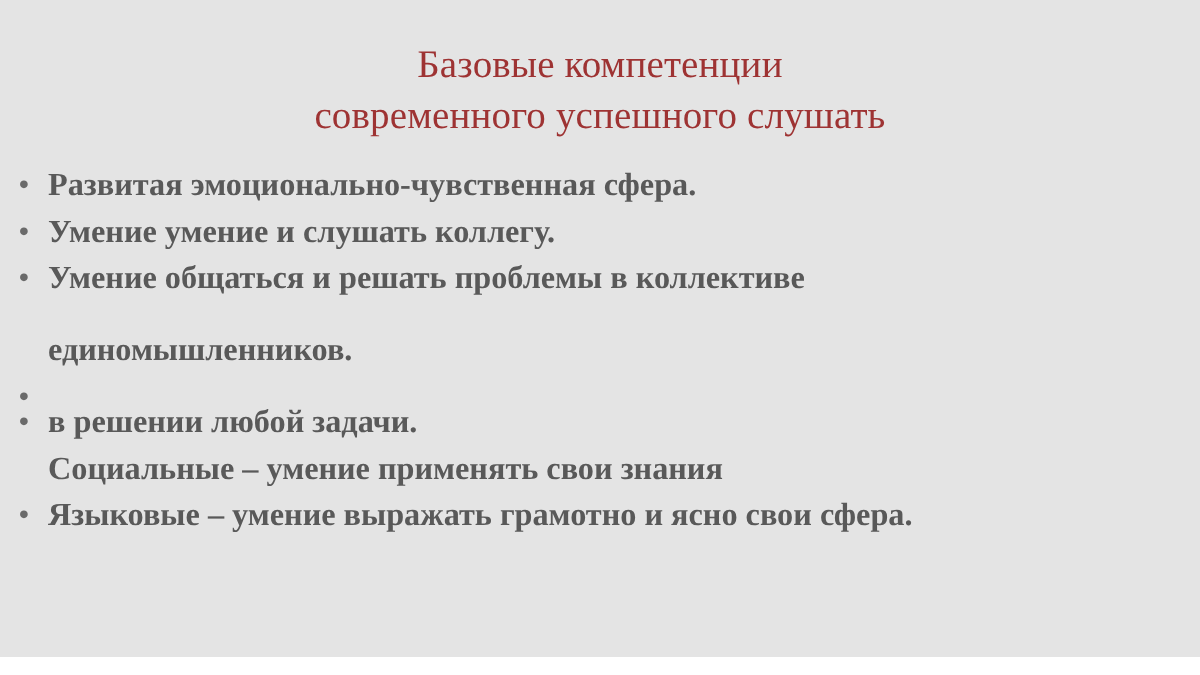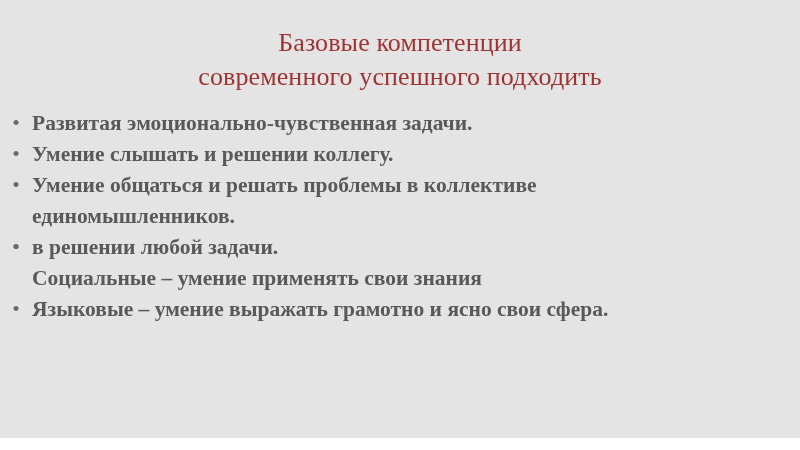--- a/index.html
+++ b/index.html
@@ -72,42 +72,43 @@
     line-height: 31px;
     font-weight: normal;
   }
   .bullet-text {
     display: block;
     white-space: pre;
   }
   .bullet-text.cont {
     display: block;
     white-space: pre;
+    margin-top: 17px;
   }
 </style>
 </head>
 <body>
 
 <div class="slide">
 
   <div class="title-block">
     <span class="title-line">Базовые компетенции</span>
-    <span class="title-line">современного успешного подходить</span>
+    <span class="title-line">современного успешного слушать</span>
   </div>
 
   <div class="body-block">
 
     <div class="bullet-row">
       <span class="bullet-dot">•</span>
-      <span class="bullet-text">Развитая эмоционально-чувственная задачи.</span>
+      <span class="bullet-text">Развитая эмоционально-чувственная сфера.</span>
     </div>
 
     <div class="bullet-row">
       <span class="bullet-dot">•</span>
-      <span class="bullet-text">Умение слышать и решении коллегу.</span>
+      <span class="bullet-text">Умение умение и слушать коллегу.</span>
     </div>
 
     <div class="bullet-row">
       <span class="bullet-dot">•</span>
       <span class="bullet-text">Умение общаться и решать проблемы в коллективе</span>
       <span class="bullet-text cont">единомышленников.</span>
     </div>
 
     <div class="bullet-row">
       <span class="bullet-dot">•</span>

